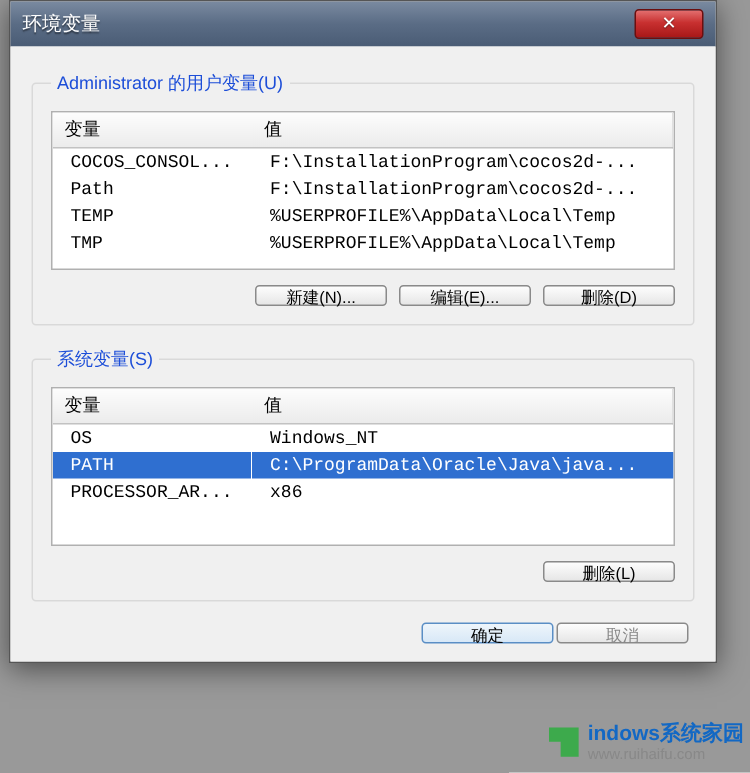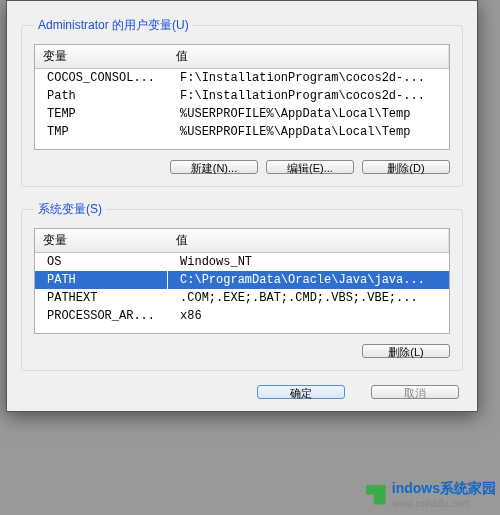--- a/index.html
+++ b/index.html
@@ -110,21 +110,21 @@
     cursor: pointer;
   }
   .highlight-box {
     outline: 3px solid #d83a2a;
     outline-offset: 2px;
   }
   .footer-row {
     margin-top: 4px;
     display: flex;
     justify-content: flex-end;
-    gap: 26px;
+    gap: 2px;
     padding-right: 4px;
   }
   .footer-row button.ok {
     background: linear-gradient(to bottom, #eef5fb, #d8e8f7);
     border: 1px solid #5a8ec5;
   }
   .footer-row button.cancel {
     color: #888;
   }
   .watermark {
@@ -142,20 +142,24 @@
     width: 20px; height: 20px;
     background: #3daa4c;
     clip-path: polygon(0 0, 100% 0, 100% 100%, 40% 100%, 40% 50%, 0 50%);
   }
   .watermark small { display:block; font-size:10px; color:#888; font-weight:normal; }
 </style>
 </head>
 <body>
 
 <div class="window">
+  <div class="titlebar">
+    <span class="title">环境变量</span>
+    <div class="close-btn">✕</div>
+  </div>
 
   <div class="content">
 
     <fieldset class="group">
       <legend>Administrator 的用户变量(U)</legend>
       <div class="table-wrap">
         <table>
           <thead>
             <tr>
               <th class="col-var">变量</th>
@@ -200,24 +204,20 @@
             </tr>
           </thead>
           <tbody>
             <tr>
               <td class="col-var">OS</td>
               <td>Windows_NT</td>
             </tr>
             <tr class="selected">
               <td class="col-var">PATH</td>
               <td>C:\ProgramData\Oracle\Java\java...</td>
-            </tr>
-            <tr>
-              <td class="col-var">PATHEXT</td>
-              <td>.COM;.EXE;.BAT;.CMD;.VBS;.VBE;...</td>
             </tr>
             <tr>
               <td class="col-var">PROCESSOR_AR...</td>
               <td>x86</td>
             </tr>
           </tbody>
         </table>
       </div>
       <div class="btn-row">
         <button class="win-btn">删除(L)</button>

